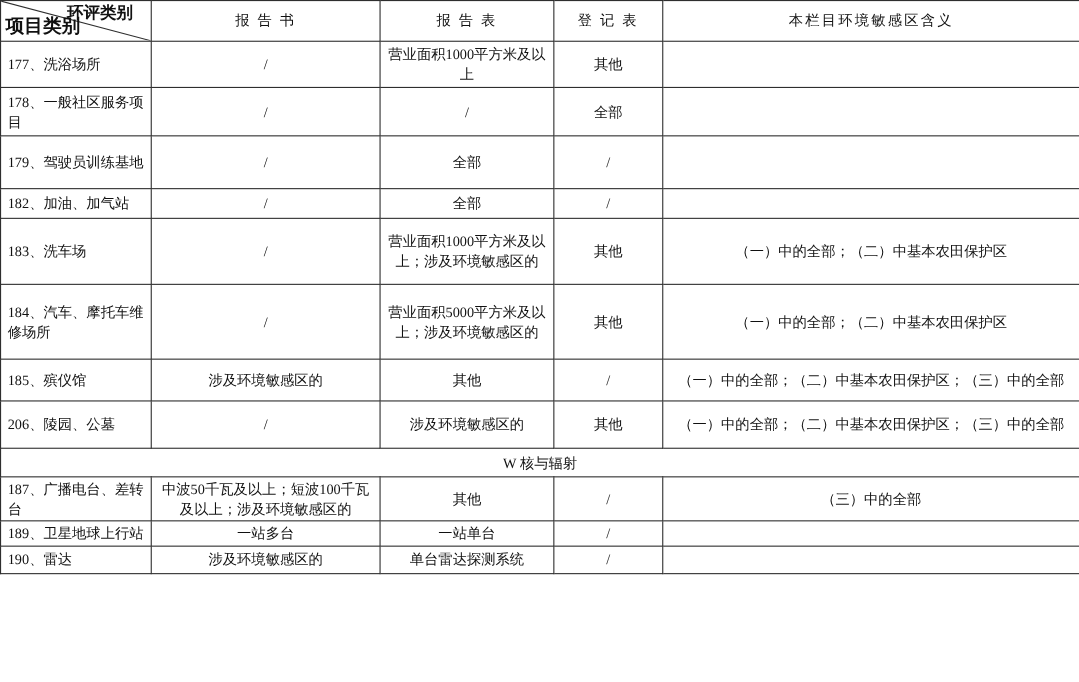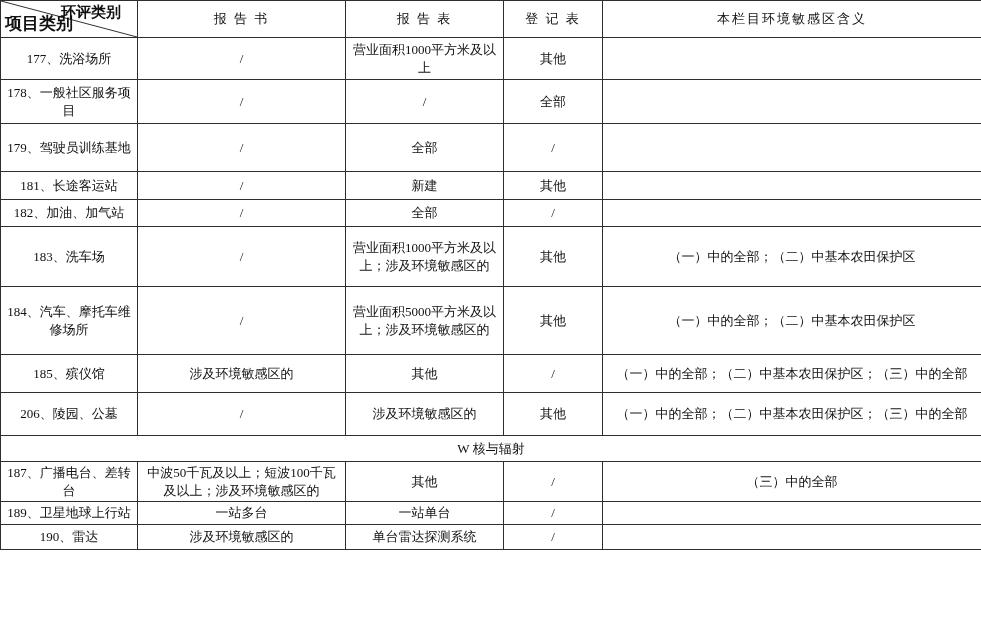--- a/index.html
+++ b/index.html
@@ -39,21 +39,21 @@
   td.corner svg { position: absolute; left: 0; top: 0; width: 100%; height: 100%; }
   td.corner svg line { stroke: #2e2e2e; stroke-width: 1; }
   .corner-tr {
     position: absolute; top: 2px; right: 16px;
     font-weight: bold; font-size: 15px;
   }
   .corner-bl {
     position: absolute; bottom: 2px; left: 4px;
     font-weight: bold; font-size: 17px;
   }
-  td.c-cat { text-align: center; padding: 2px 4px; }
+  td.c-cat { text-align: left; padding: 2px 4px; }
   td.c-book { text-align: center; }
   td.c-table { text-align: center; padding: 2px 10px; }
   td.c-reg { text-align: center; padding: 2px 2px; }
   td.c-mean { text-align: center; }
   td.wrap-left { text-align: center; }
   td.section-cell {
     font-weight: bold;
     text-align: center;
     padding: 2px 5px;
   }
@@ -97,27 +97,20 @@
         <td class="c-book">/</td>
         <td class="c-table">/</td>
         <td class="c-reg">全部</td>
         <td class="c-mean"></td>
       </tr>
       <tr style="height: 48px;">
         <td class="c-cat">179、驾驶员训练基地</td>
         <td class="c-book">/</td>
         <td class="c-table">全部</td>
         <td class="c-reg">/</td>
-        <td class="c-mean"></td>
-      </tr>
-      <tr style="height: 28px;">
-        <td class="c-cat">181、长途客运站</td>
-        <td class="c-book">/</td>
-        <td class="c-table">新建</td>
-        <td class="c-reg">其他</td>
         <td class="c-mean"></td>
       </tr>
       <tr style="height: 27px;">
         <td class="c-cat">182、加油、加气站</td>
         <td class="c-book">/</td>
         <td class="c-table">全部</td>
         <td class="c-reg">/</td>
         <td class="c-mean"></td>
       </tr>
       <tr style="height: 60px;">

